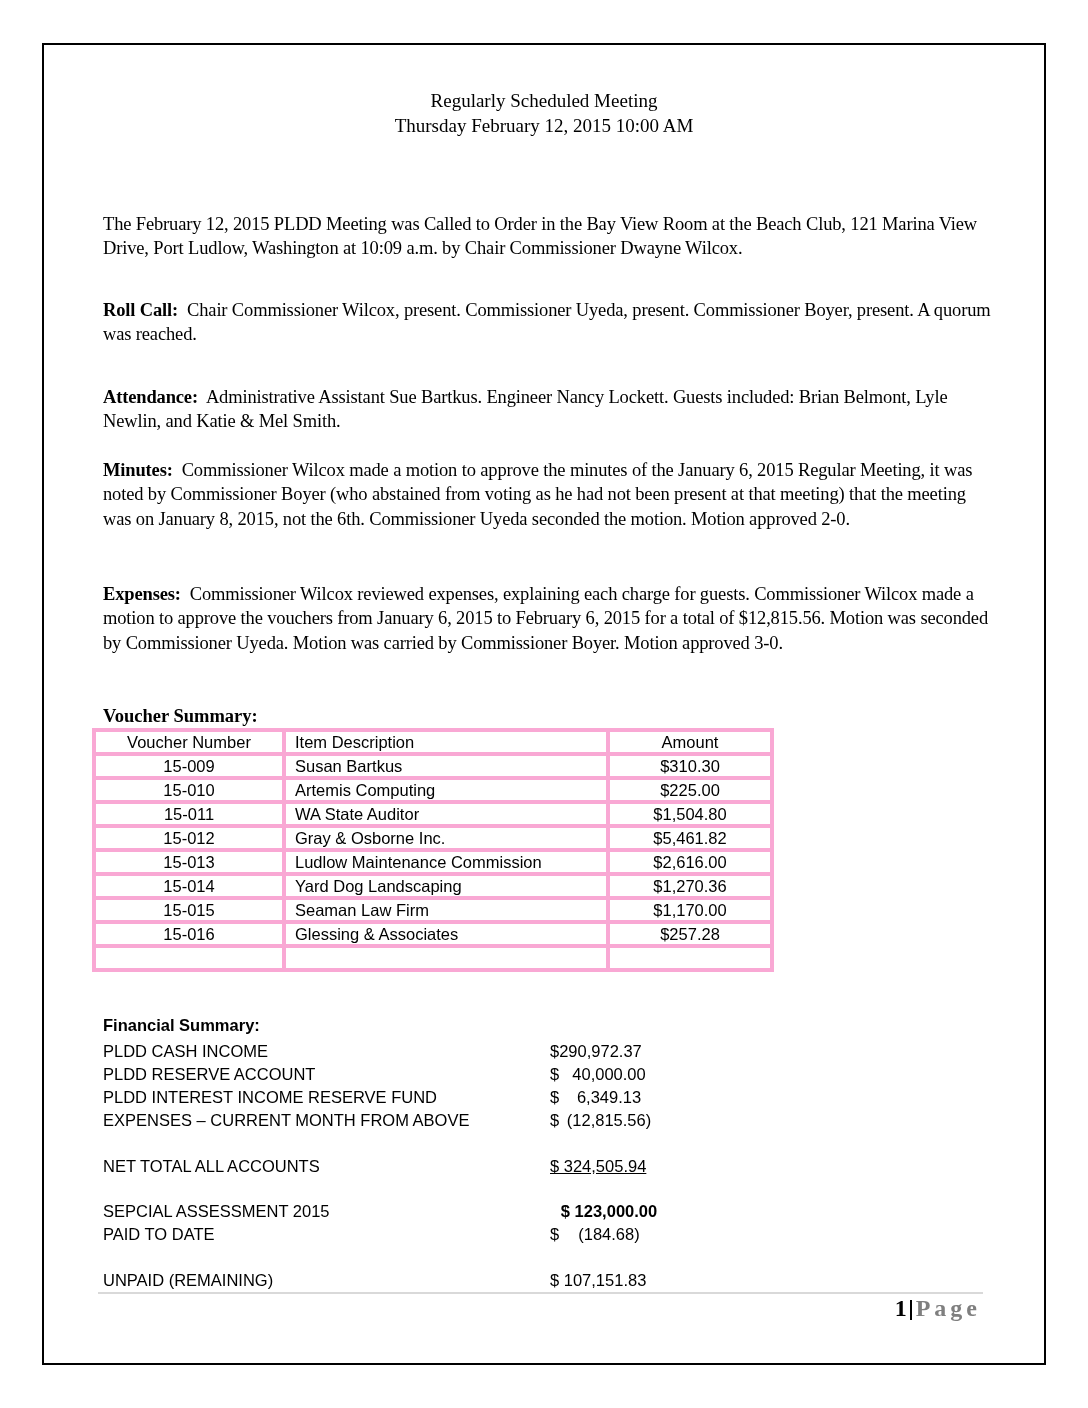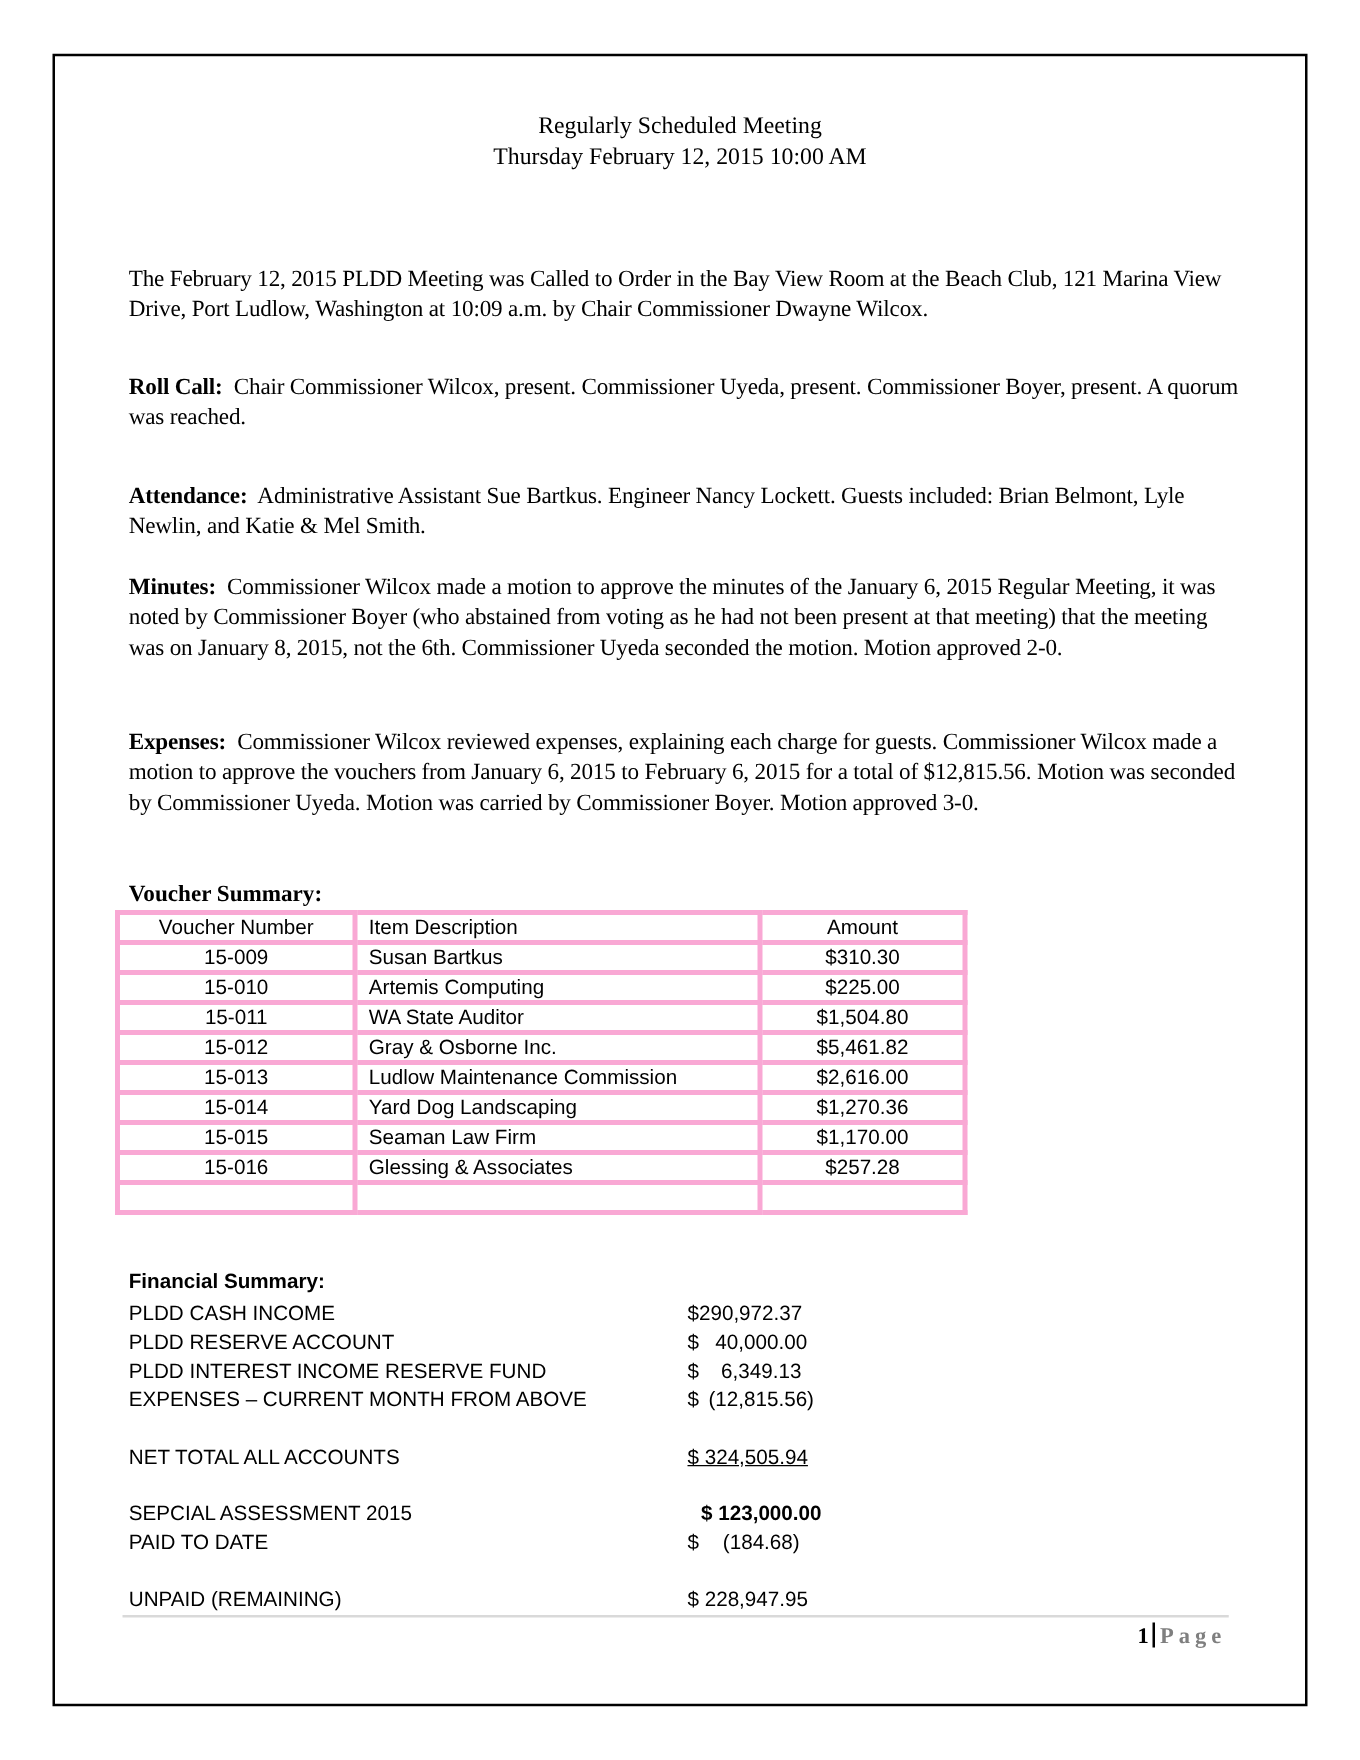--- a/index.html
+++ b/index.html
@@ -122,21 +122,21 @@
       top: 1292px;
       width: 885px;
       height: 2px;
       background: #d9d9d9;
     }
     .page-footer {
       position: absolute;
       right: 107px;
       top: 1297px;
       font-family: "Liberation Serif", "DejaVu Serif", serif;
-      font-size: 18px;
+      font-size: 24px;
       line-height: 22px;
       white-space: nowrap;
     }
     .page-footer .num { font-weight: bold; color: #000; }
     .page-footer .sep {
       display: inline-block;
       width: 2px;
       height: 20px;
       background: #000;
       vertical-align: -4px;
@@ -272,19 +272,19 @@
   <span class="fin-amount" style="text-align:center;font-weight:bold;">$ 123,000.00</span>
 </div>
 <div class="fin-row" style="top: 1222px;">
   <span class="fin-label">PAID TO DATE</span>
   <span class="fin-dollar">$</span>
   <span class="fin-amount">(184.68)</span>
 </div>
 <div class="fin-row" style="top: 1268px;">
   <span class="fin-label">UNPAID (REMAINING)</span>
   <span class="fin-dollar"></span>
-  <span class="fin-amount" style="text-align:left;">$ 228,947.95</span>
+  <span class="fin-amount" style="text-align:left;">$ 107,151.83</span>
 </div>
 
 <div class="footer-rule"></div>
 <div class="page-footer">
   <span class="num">1</span><span class="sep"></span><span class="word">Page</span>
 </div>
 
 </body></html>

